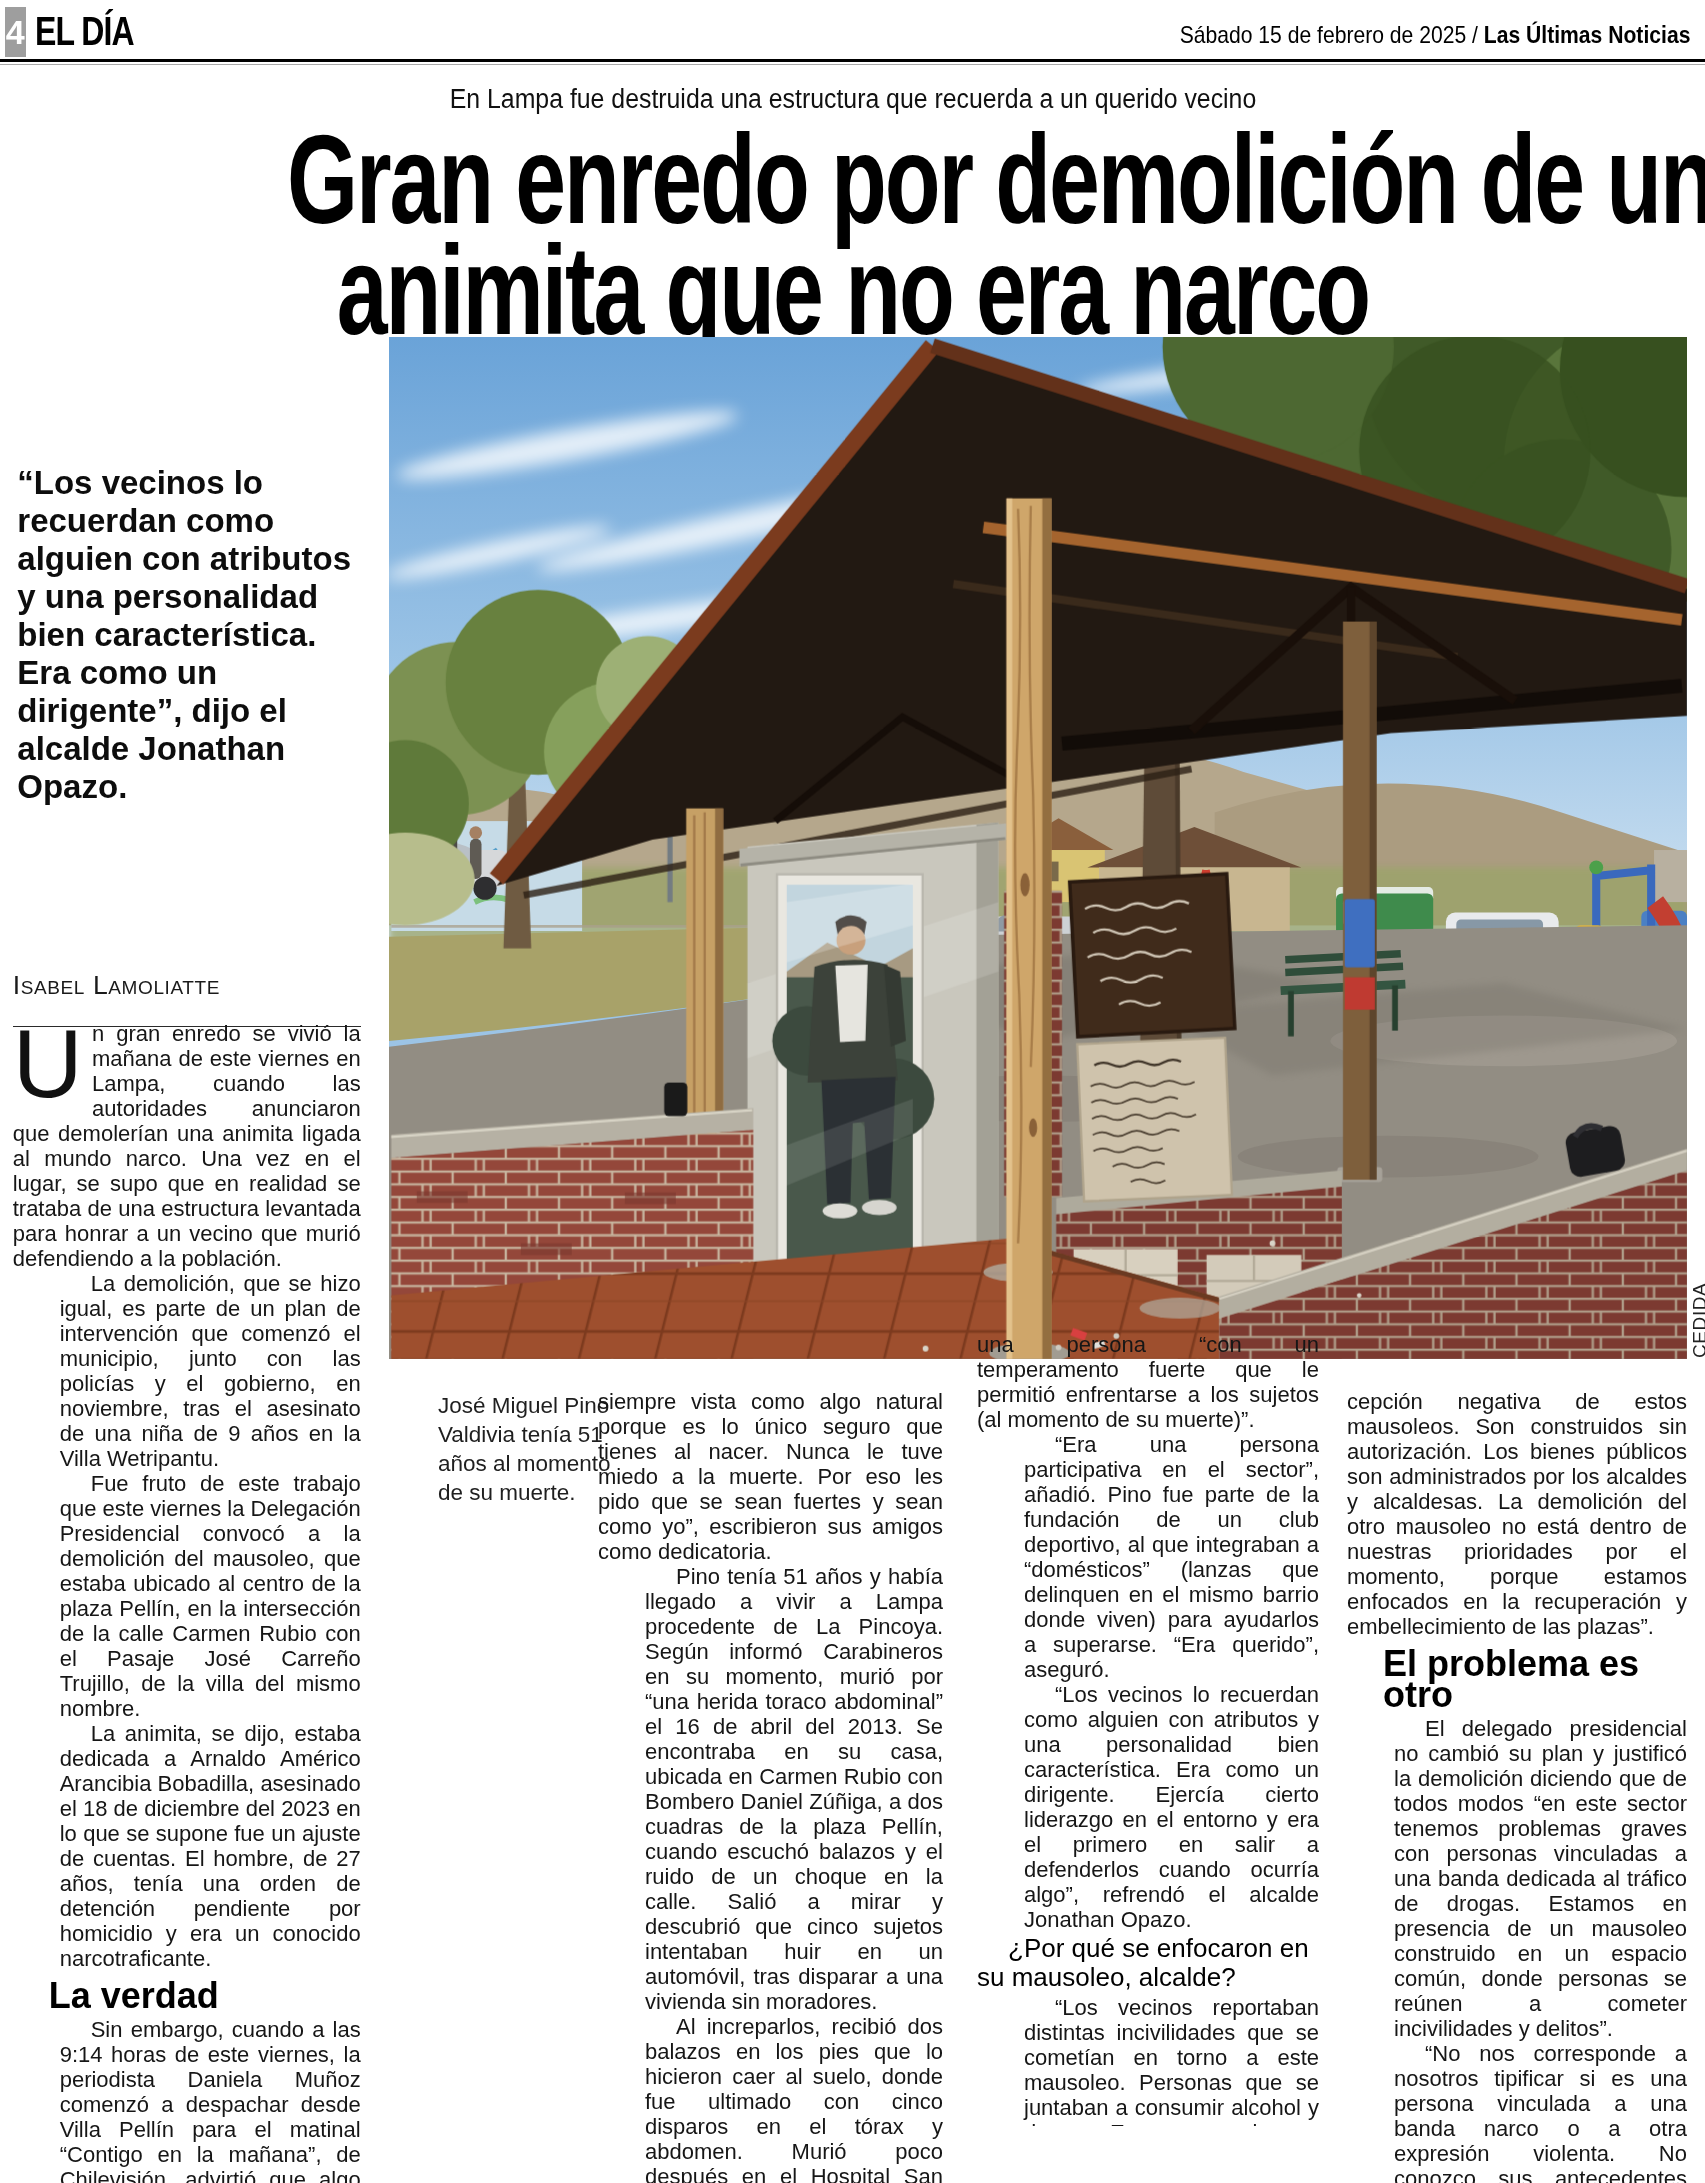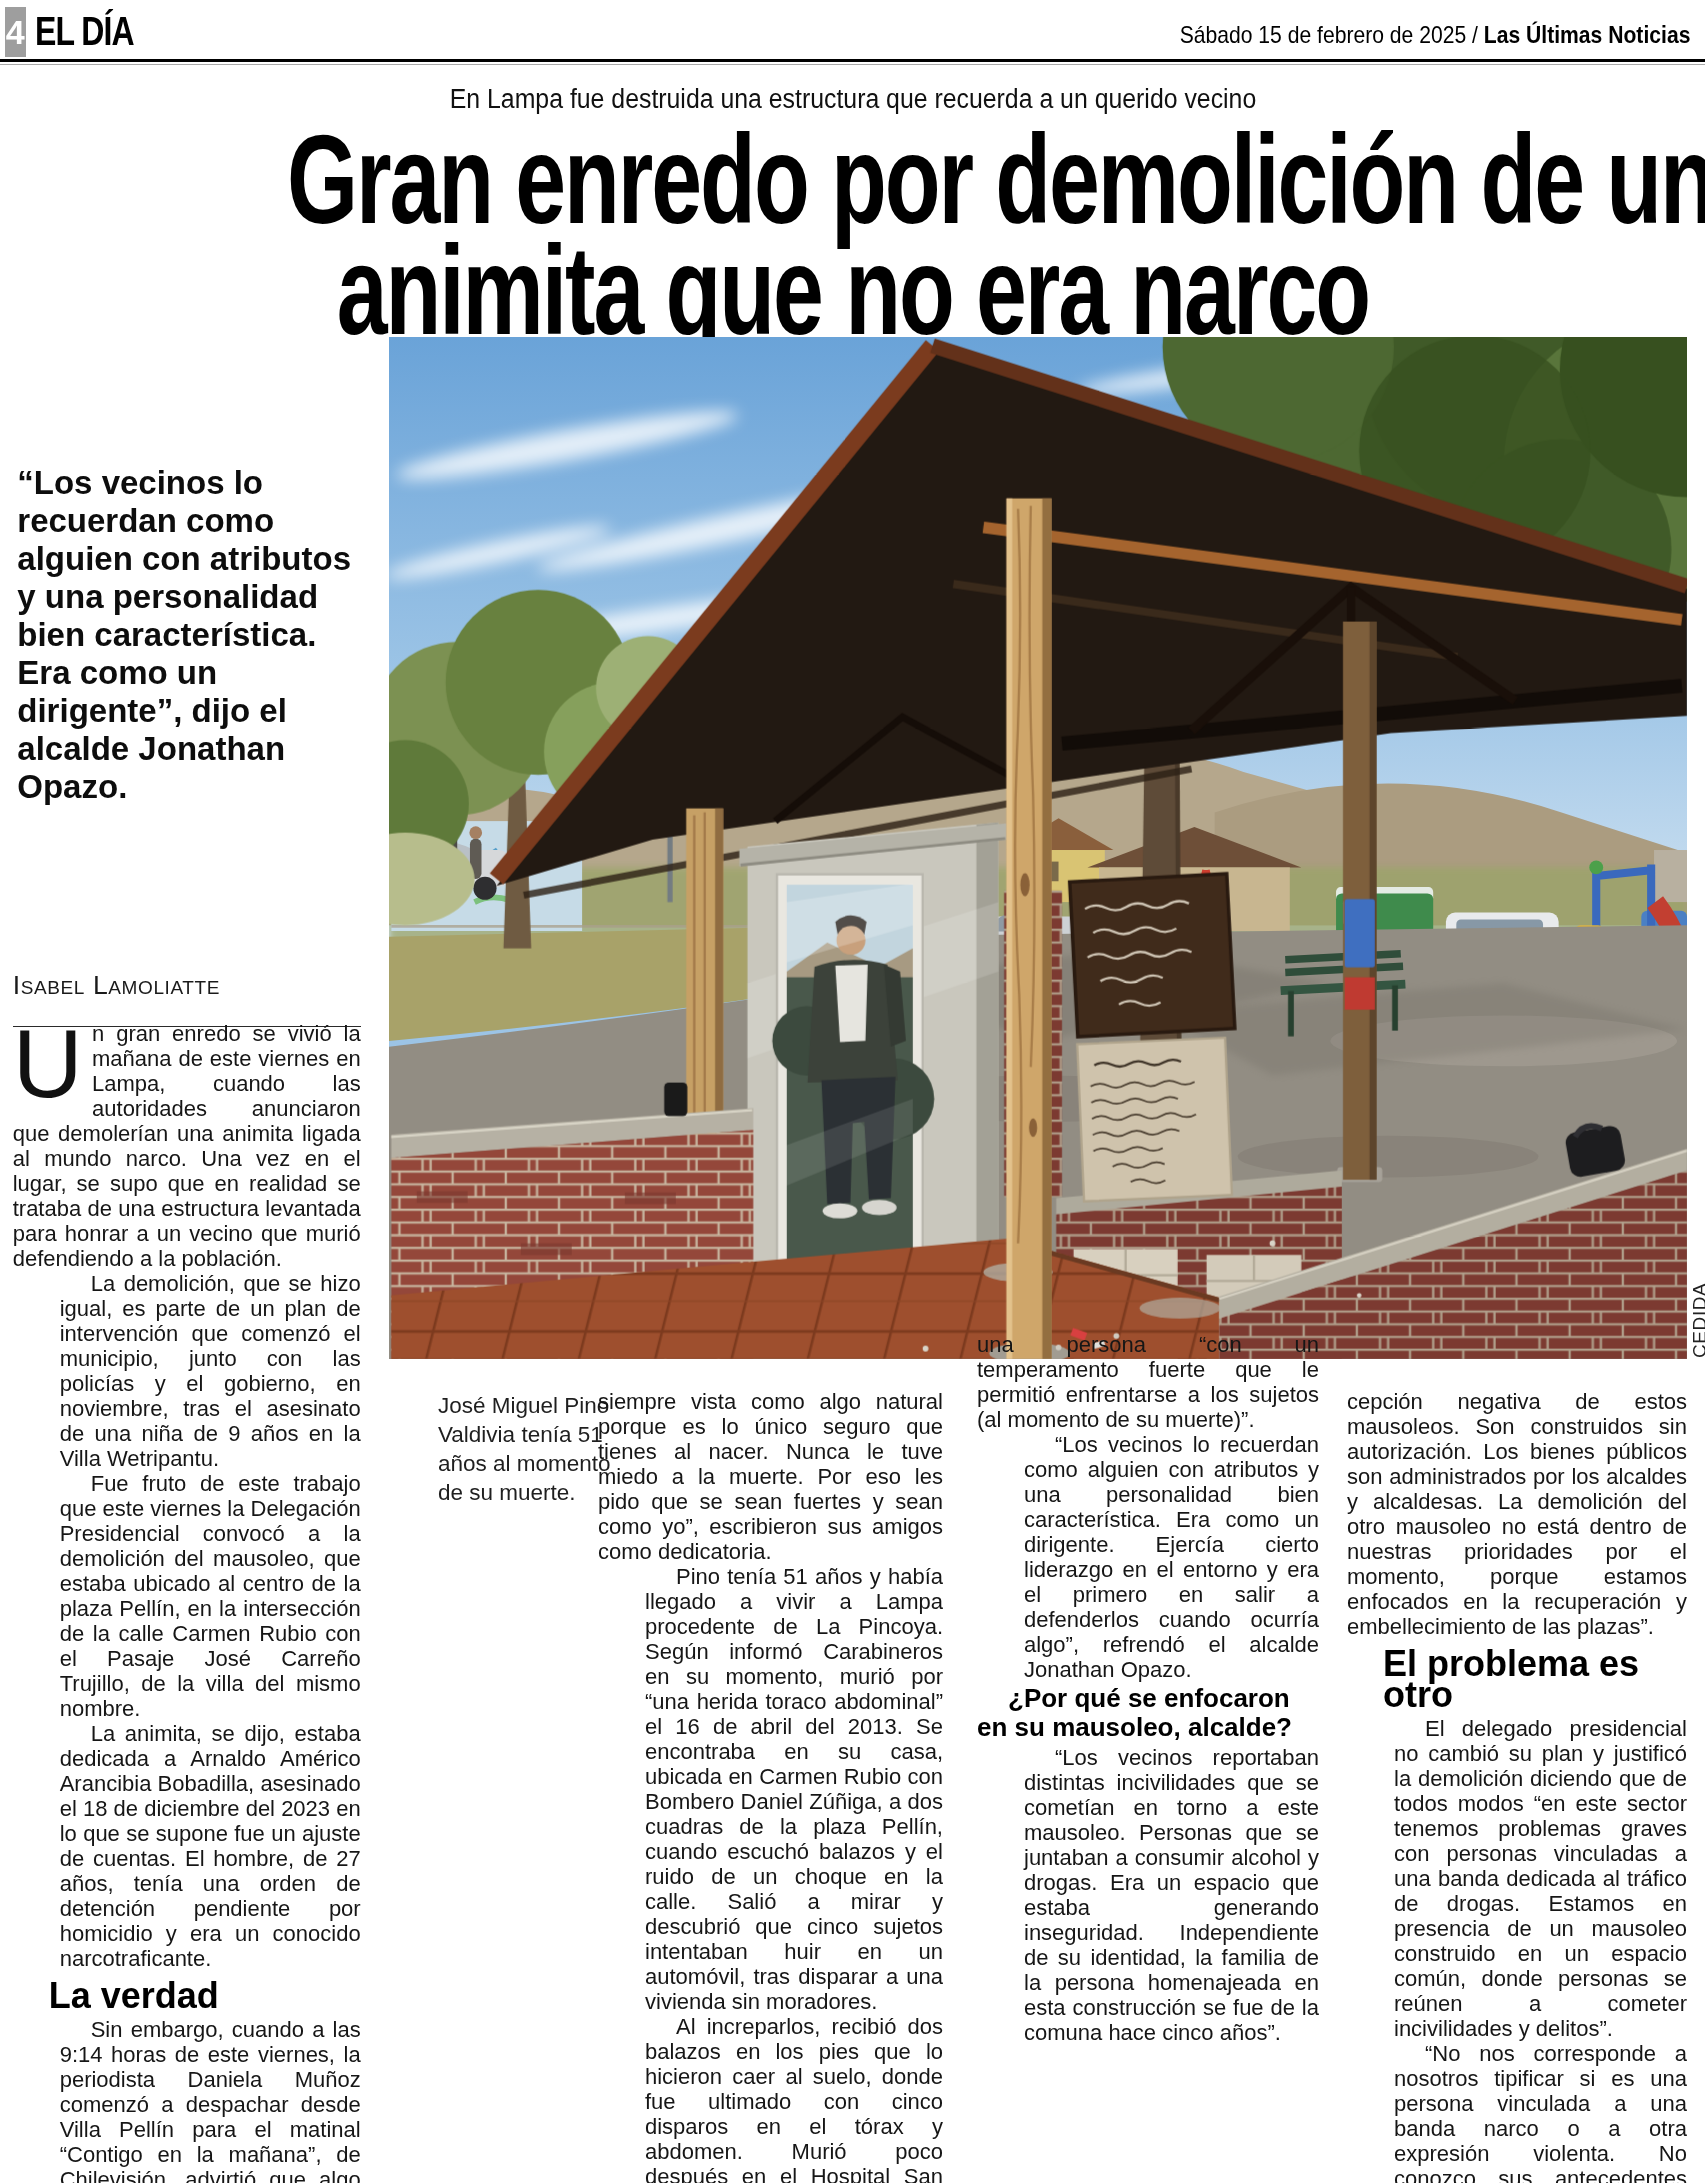--- a/index.html
+++ b/index.html
@@ -30,21 +30,21 @@
     hyphens:auto;-webkit-hyphens:auto;overflow:hidden;}
   .bodycol p{margin:0;}
   .bodycol p.ind{text-indent:31px;margin-left:47px;}
   .col1{left:12.7px;top:1021px;width:348px;height:1162px;}
   .col2{left:598px;top:1389px;width:345px;height:794px;}
   .col3{left:977px;top:1332px;width:342px;height:794px;}
   .col4{left:1347px;top:1389px;width:340px;height:794px;}
   .dropcap{float:left;font-size:97px;line-height:76px;margin:4.6px 9.3px 0 0;color:#111;}
   .subhead{font-weight:bold;font-size:36px;line-height:31px;margin:9.3px 0 5.8px 36px;
     text-align:left;color:#000;}
-  .qhead{font-weight:bold;font-size:26px;line-height:29px;text-indent:31px;margin:2.3px 0;
+  .qhead{font-weight:normal;font-size:26px;line-height:29px;text-indent:31px;margin:2.3px 0;
     text-align:left;color:#000;}
   
   .photo{left:389px;top:337px;width:1298px;height:1022px;background:#9cc4e6;overflow:hidden;}
   .photo svg{display:block;width:100%;height:100%;}
   .credit{left:1689px;top:1230px;height:128px;font-size:19px;letter-spacing:0.6px;color:#222;
     writing-mode:vertical-rl;transform:rotate(180deg);}
   .caption{left:398px;top:1391px;width:193px;font-size:22.5px;line-height:29px;color:#1f1f1f;margin-left:40px;}
 </style>
 </head>
 <body>
@@ -367,20 +367,21 @@
 <div class="abs bodycol col2">
   <p>siempre vista como algo natural porque es lo único seguro que tienes al nacer. Nunca le tuve miedo a la muerte. Por eso les pido que se sean fuertes y sean como yo”, escribieron sus amigos como dedicatoria.</p>
   <p class="ind">Pino tenía 51 años y había llegado a vivir a Lampa procedente de La Pincoya. Según informó Carabineros en su momento, murió por “una herida toraco abdominal” el 16 de abril del 2013. Se encontraba en su casa, ubicada en Carmen Rubio con Bombero Daniel Zúñiga, a dos cuadras de la plaza Pellín, cuando escuchó balazos y el ruido de un choque en la calle. Salió a mirar y descubrió que cinco sujetos intentaban huir en un automóvil, tras disparar a una vivienda sin moradores.</p>
   <p class="ind">Al increparlos, recibió dos balazos en los pies que lo hicieron caer al suelo, donde fue ultimado con cinco disparos en el tórax y abdomen. Murió poco después en el Hospital San José.</p>
   <p class="ind">No tenía antecedentes penales. Tampoco registra denuncias por robo, porte de armas y otros delitos. Fue detenido dos veces por lesiones menores en riñas callejeras: el 7 de octubre del 2005, en Santiago centro, y el 13 de octubre del 2011 en Lampa.</p>
 
 </div>
 
 <div class="abs bodycol col3">
   <p>una persona “con un temperamento fuerte que le permitió enfrentarse a los sujetos (al momento de su muerte)”.</p>
+  <p class="ind">“Era una persona participativa en el sector”, añadió. Pino fue parte de la fundación de un club deportivo, al que integraban a “domésticos” (lanzas que delinquen en el mismo barrio donde viven) para ayudarlos a superarse. “Era querido”, aseguró.</p>
   <p class="ind">“Los vecinos lo recuerdan como alguien con atributos y una personalidad bien característica. Era como un dirigente. Ejercía cierto liderazgo en el entorno y era el primero en salir a defenderlos cuando ocurría algo”, refrendó el alcalde Jonathan Opazo.</p>
   <div class="qhead">¿Por qué se enfocaron en su mausoleo, alcalde?</div>
   <p class="ind">“Los vecinos reportaban distintas incivilidades que se cometían en torno a este mausoleo. Personas que se juntaban a consumir alcohol y drogas. Era un espacio que estaba generando inseguridad. Independiente de su identidad, la familia de la persona homenajeada en esta construcción se fue de la comuna hace cinco años”.</p>
 
 </div>
 
 <div class="abs bodycol col4">
   <p>cepción negativa de estos mausoleos. Son construidos sin autorización. Los bienes públicos son administrados por los alcaldes y alcaldesas. La demolición del otro mausoleo no está dentro de nuestras prioridades por el momento, porque estamos enfocados en la recuperación y embellecimiento de las plazas”.</p>
   <div class="subhead">El problema es otro</div>
   <p class="ind">El delegado presidencial no cambió su plan y justificó la demolición diciendo que de todos modos “en este sector tenemos problemas graves con personas vinculadas a una banda dedicada al tráfico de drogas. Estamos en presencia de un mausoleo construido en un espacio común, donde personas se reúnen a cometer incivilidades y delitos”.</p>

